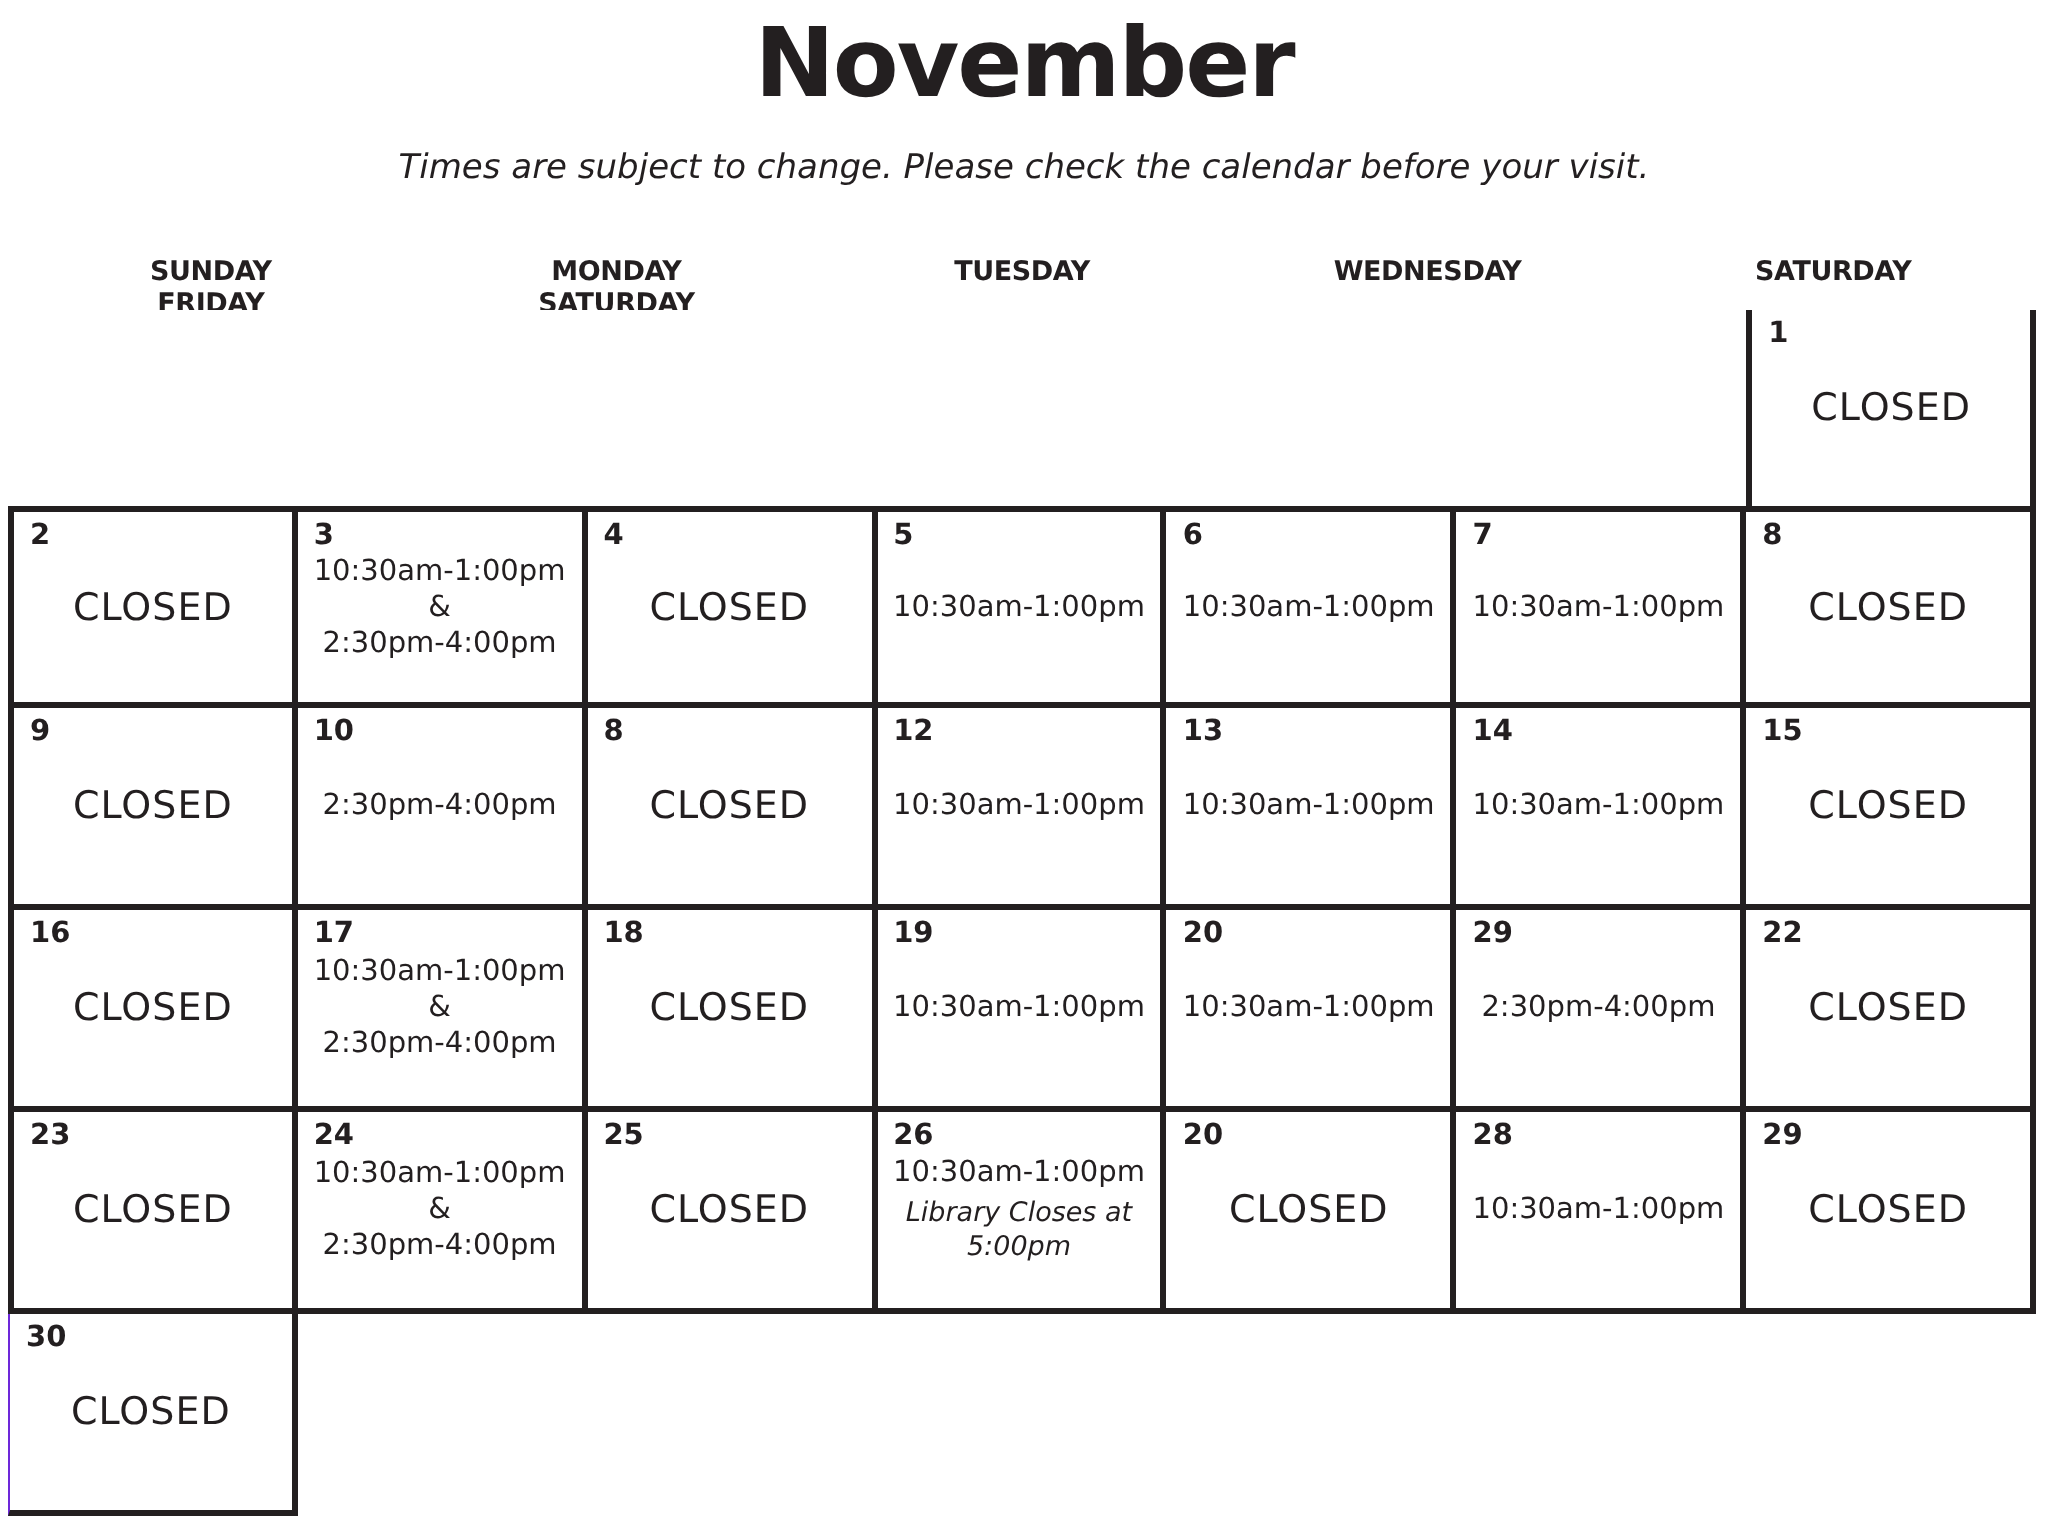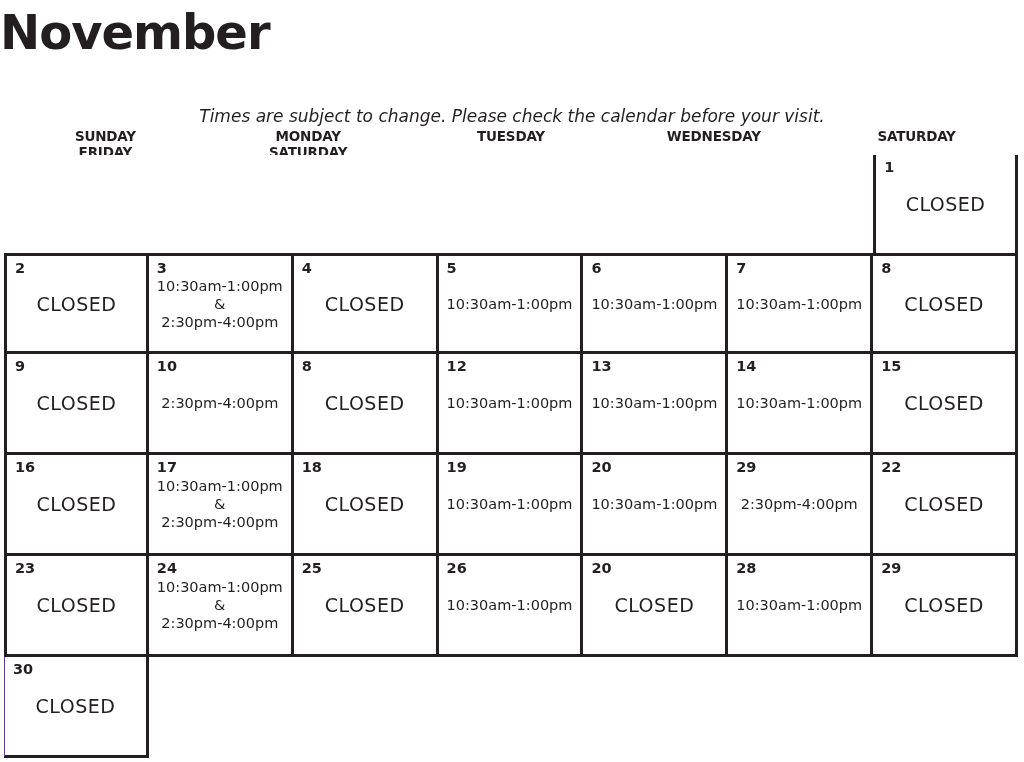--- a/index.html
+++ b/index.html
@@ -1,26 +1,26 @@
 <!DOCTYPE html>
 <html><head>
 <meta charset="utf-8">
 <style>
   html,body{margin:0;padding:0;}
   body{
     width:1024px;height:762px;background:#ffffff;overflow:hidden;position:relative;
     font-family:"DejaVu Sans","Liberation Sans",sans-serif;color:#231f20;
   }
   .title{
-    position:absolute;top:4px;left:0;width:1024px;
+    position:absolute;top:4px;left:0;width:1024px;text-align:center;
     font-size:48px;font-weight:700;letter-spacing:-1px;
   }
   .subtitle{
     position:absolute;top:74px;left:0;width:1024px;text-align:center;
-    font-size:17px;font-style:italic;margin-top:32px;
+    font-size:17px;font-style:italic;
   }
   .hdr-row{
     position:absolute;top:128px;left:4px;width:1014px;
     display:grid;grid-template-columns:repeat(5,1fr);
   }
   .dayhdr{
     text-align:center;font-size:13.5px;font-weight:700;letter-spacing:-0.2px;
   }
   .grid{position:absolute;top:155px;left:4px;width:1014px;}
   .week{display:grid;grid-template-columns:repeat(7,1fr);height:101px;}
@@ -229,20 +229,24 @@
       <div class="cell">
         <div class="date">25</div>
         <div class="content">
           <div class="closed">CLOSED</div>
         </div>
       </div>
       <div class="cell">
         <div class="date">26</div>
         <div class="content">
           <div class="time-line">10:30am-1:00pm</div>
+          <div class="note">
+            <div>Library Closes at</div>
+            <div>5:00pm</div>
+          </div>
         </div>
       </div>
       <div class="cell">
         <div class="date">20</div>
         <div class="content">
           <div class="closed">CLOSED</div>
         </div>
       </div>
       <div class="cell">
         <div class="date">28</div>

